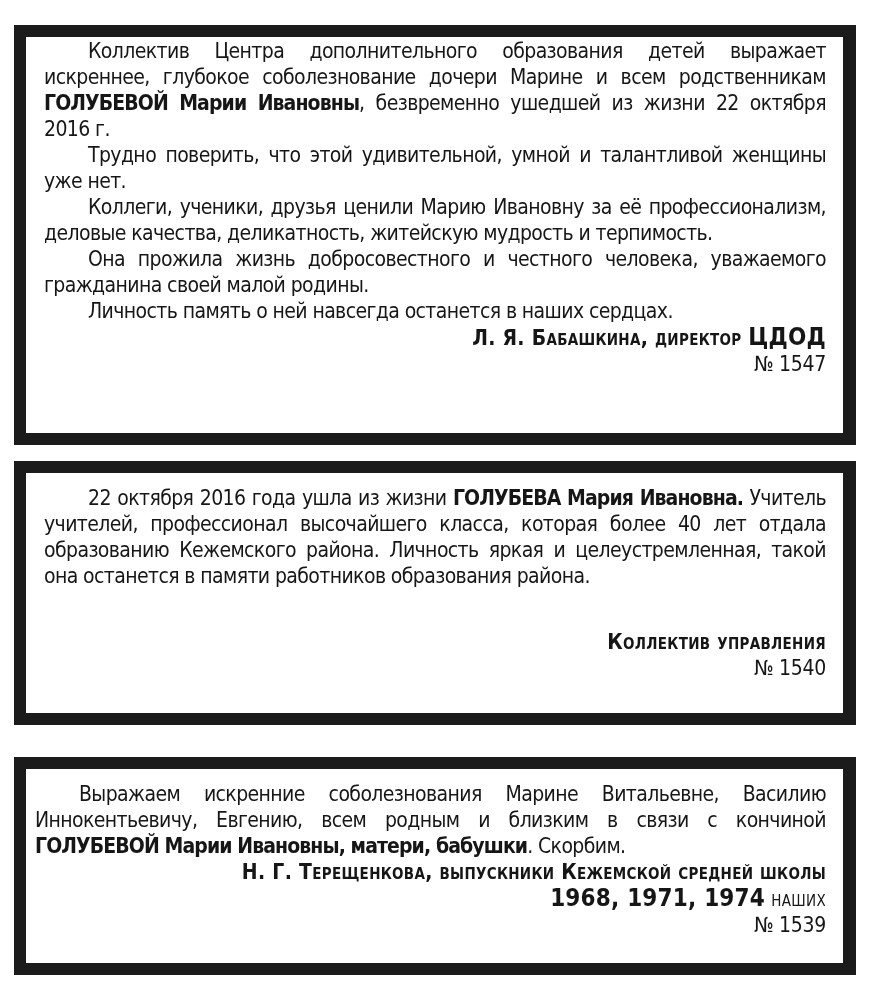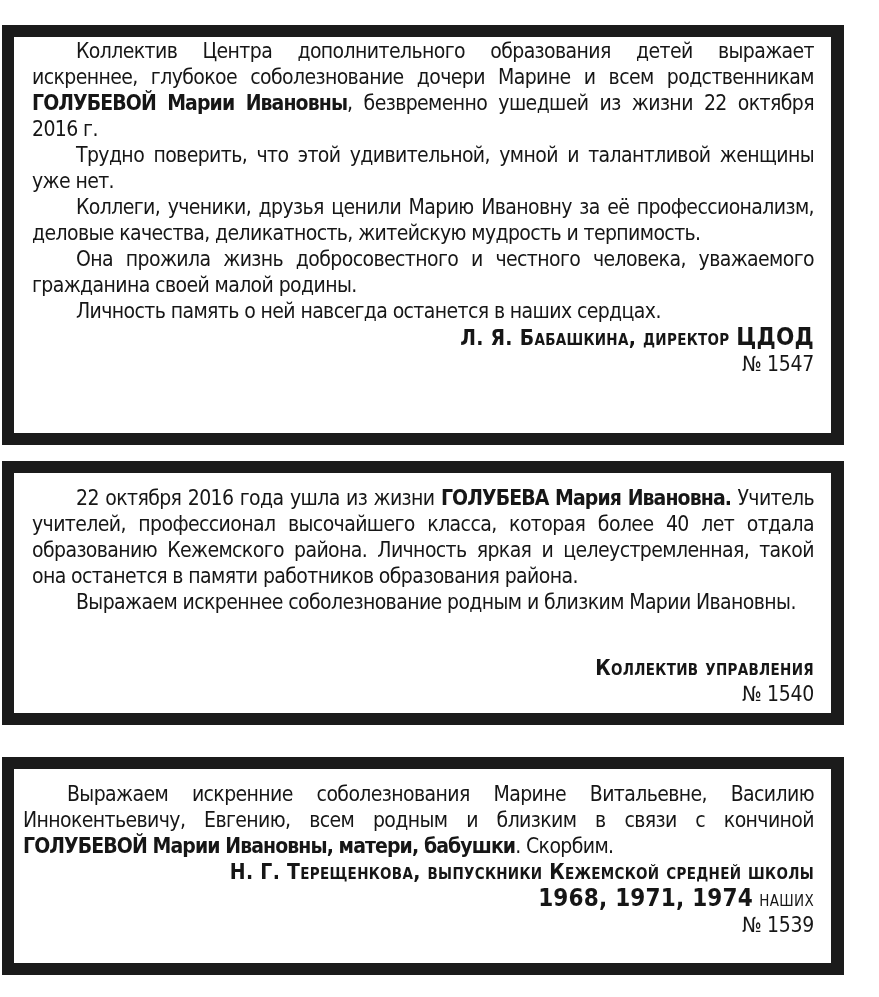--- a/index.html
+++ b/index.html
@@ -1,19 +1,19 @@
 <!DOCTYPE html>
 <html><head>
 <meta charset="utf-8">
 <style>
   html, body { margin: 0; padding: 0; background: #ffffff; }
   body { width: 879px; height: 997px; position: relative; overflow: hidden; }
   .notice {
     position: absolute;
-    left: 2px;
+    left: 14px;
     width: 842px;
     background: #1b1b1b;
     box-sizing: border-box;
     padding: 12px 13px 12px 12px;
   }
   .notice .inner {
     background: #ffffff;
     width: 100%;
     height: 100%;
     box-sizing: border-box;
@@ -65,21 +65,20 @@
     <p class="par"><span>Она прожила жизнь добросовестного и честного человека, уважаемого гражданина своей малой родины.</span></p>
     <p class="par"><span>Личность память о ней навсегда останется в наших сердцах.</span></p>
     <div class="sig"><span>Л. Я. Бабашкина, директор </span><span class="big">ЦДОД</span></div>
     <div class="num">№ 1547</div>
   </div>
 </div>
 
 <div class="notice" id="notice-2">
   <div class="inner">
     <p class="par"><span>22 октября 2016 года ушла из жизни </span><b class="name">ГОЛУБЕВА Мария Ивановна.</b><span> Учитель учителей, профессионал высочайшего класса, которая более 40 лет отдала образованию Кежемского района. Личность яркая и целеустремленная, такой она останется в памяти работников образования района.</span></p>
-    <p class="par"><span>Выражаем искреннее соболезнование родным и близким Марии Ивановны.</span></p>
     <div class="sig"><span>Коллектив управления</span></div>
     <div class="num">№ 1540</div>
   </div>
 </div>
 
 <div class="notice" id="notice-3">
   <div class="inner">
     <p class="par"><span>Выражаем искренние соболезнования Марине Витальевне, Василию Иннокентьевичу, Евгению, всем родным и близким в связи с кончиной </span><b class="name">ГОЛУБЕВОЙ Марии Ивановны, матери, бабушки</b><span>. Скорбим.</span></p>
     <div class="sig"><span>Н. Г. Терещенкова, выпускники Кежемской средней школы</span></div>
     <div class="sig"><span class="big">1968, 1971, 1974</span><span style="font-weight:normal;"> наших</span></div>

